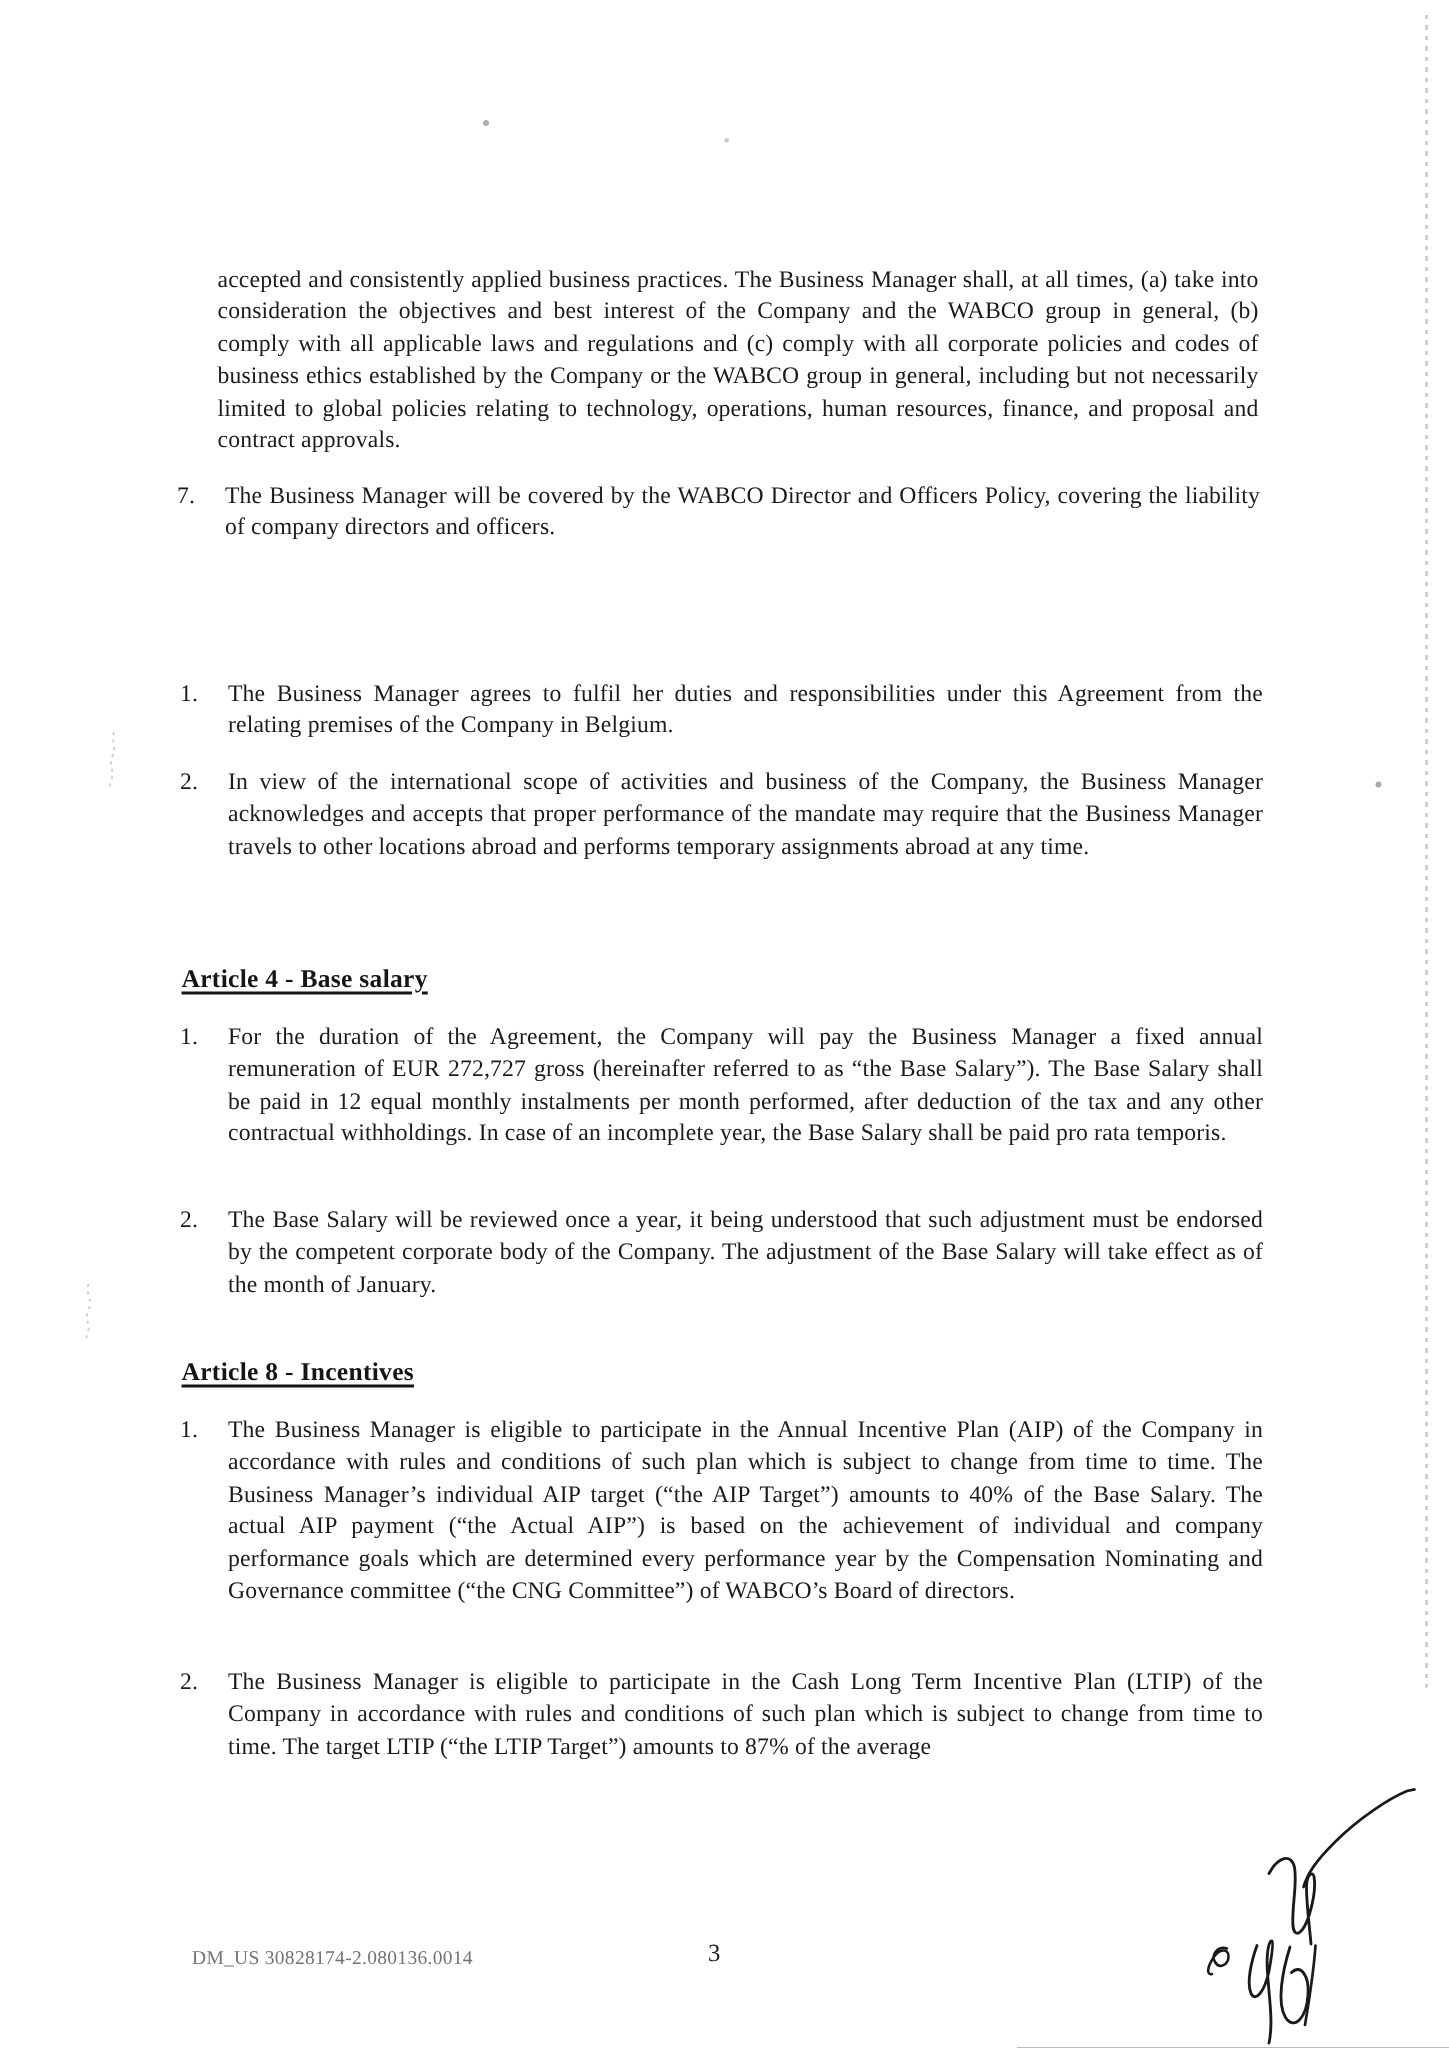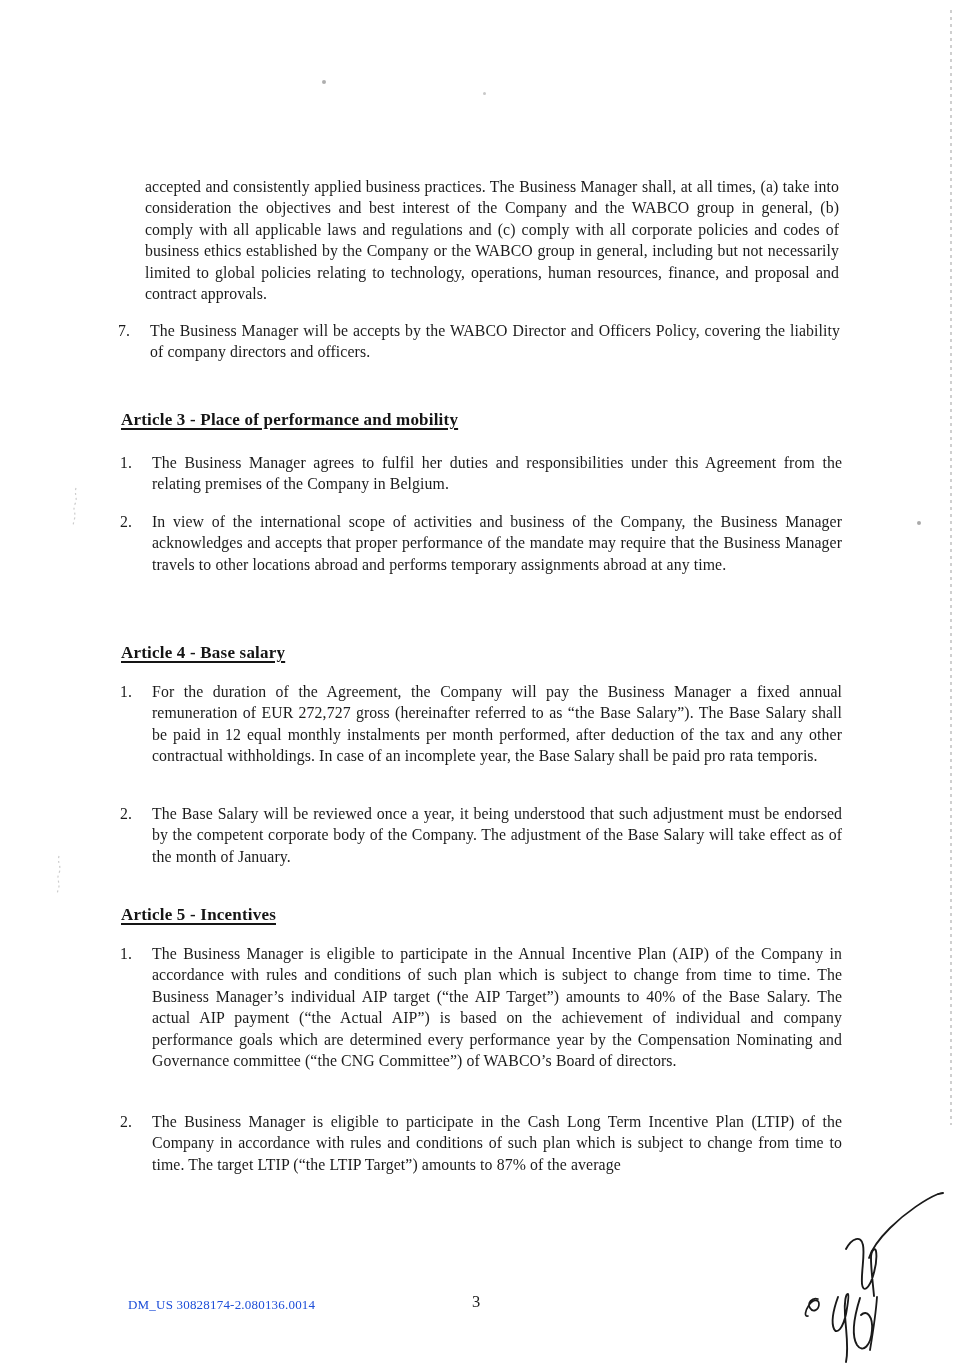--- a/index.html
+++ b/index.html
@@ -44,21 +44,21 @@
     text-decoration:underline;
     text-decoration-thickness:1.6px;
     text-underline-offset:3px;
     letter-spacing:0.2px;
     white-space:nowrap;
   }
   .footer-docid{
     position:absolute;
     left:128px;top:1297px;
     font-size:13px;
-    color:#1d4ed8;
+    color:#737373;
     letter-spacing:0.2px;
   }
   .footer-pagenum{
     position:absolute;
     left:472px;top:1292px;
     font-size:16.5px;
     color:#222;
   }
   
   .scan-line-right{
@@ -86,24 +86,23 @@
 </style>
 </head>
 <body>
 
 <div class="page">
 
   <div class="block para" style="left:145px;top:176px;width:694px;">accepted and consistently applied business practices. The Business Manager shall, at all times, (a) take into consideration the objectives and best interest of the Company and the WABCO group in general, (b) comply with all applicable laws and regulations and (c) comply with all corporate policies and codes of business ethics established by the Company or the WABCO group in general, including but not necessarily limited to global policies relating to technology, operations, human resources, finance, and proposal and contract approvals.</div>
 
   <div class="list-item" style="left:118px;top:320px;width:722px;">
     <span class="num">7.</span>
-    <div class="txt">The Business Manager will be accepts by the WABCO Director and Officers Policy, covering the liability of company directors and officers.</div>
+    <div class="txt">The Business Manager will be covered by the WABCO Director and Officers Policy, covering the liability of company directors and officers.</div>
   </div>
 
-  <div class="article-heading" style="left:121px;top:410px;">Article 3 - Place of performance and mobility</div>
 
   <div class="list-item" style="left:120px;top:452px;width:722px;">
     <span class="num">1.</span>
     <div class="txt">The Business Manager agrees to fulfil her duties and responsibilities under this Agreement from the relating premises of the Company in Belgium.</div>
   </div>
 
   <div class="list-item" style="left:120px;top:511px;width:722px;">
     <span class="num">2.</span>
     <div class="txt">In view of the international scope of activities and business of the Company, the Business Manager acknowledges and accepts that proper performance of the mandate may require that the Business Manager travels to other locations abroad and performs temporary assignments abroad at any time.</div>
   </div>
@@ -113,21 +112,21 @@
   <div class="list-item" style="left:120px;top:681px;width:722px;">
     <span class="num">1.</span>
     <div class="txt">For the duration of the Agreement, the Company will pay the Business Manager a fixed annual remuneration of EUR 272,727 gross (hereinafter referred to as “the Base Salary”). The Base Salary shall be paid in 12 equal monthly instalments per month performed, after deduction of the tax and any other contractual withholdings. In case of an incomplete year, the Base Salary shall be paid pro rata temporis.</div>
   </div>
 
   <div class="list-item" style="left:120px;top:803px;width:722px;">
     <span class="num">2.</span>
     <div class="txt">The Base Salary will be reviewed once a year, it being understood that such adjustment must be endorsed by the competent corporate body of the Company. The adjustment of the Base Salary will take effect as of the month of January.</div>
   </div>
 
-  <div class="article-heading" style="left:121px;top:905px;">Article 5 - Incentives</div>
+  <div class="article-heading" style="left:121px;top:905px;">Article 8 - Incentives</div>
 
   <div class="list-item" style="left:120px;top:943px;width:722px;">
     <span class="num">1.</span>
     <div class="txt">The Business Manager is eligible to participate in the Annual Incentive Plan (AIP) of the Company in accordance with rules and conditions of such plan which is subject to change from time to time.  The Business Manager’s individual AIP target (“the AIP Target”) amounts to 40% of the Base Salary. The actual AIP payment (“the Actual AIP”) is based on the achievement of individual and company performance goals which are determined every performance year by the Compensation Nominating and Governance committee (“the CNG Committee”) of WABCO’s Board of directors.</div>
   </div>
 
   <div class="list-item" style="left:120px;top:1111px;width:722px;">
     <span class="num">2.</span>
     <div class="txt">The Business Manager is eligible to participate in the Cash Long Term Incentive Plan (LTIP) of the Company in accordance with rules and conditions of such plan which is subject to change from time to time.  The target LTIP (“the LTIP Target”) amounts to 87% of the average</div>
   </div>

